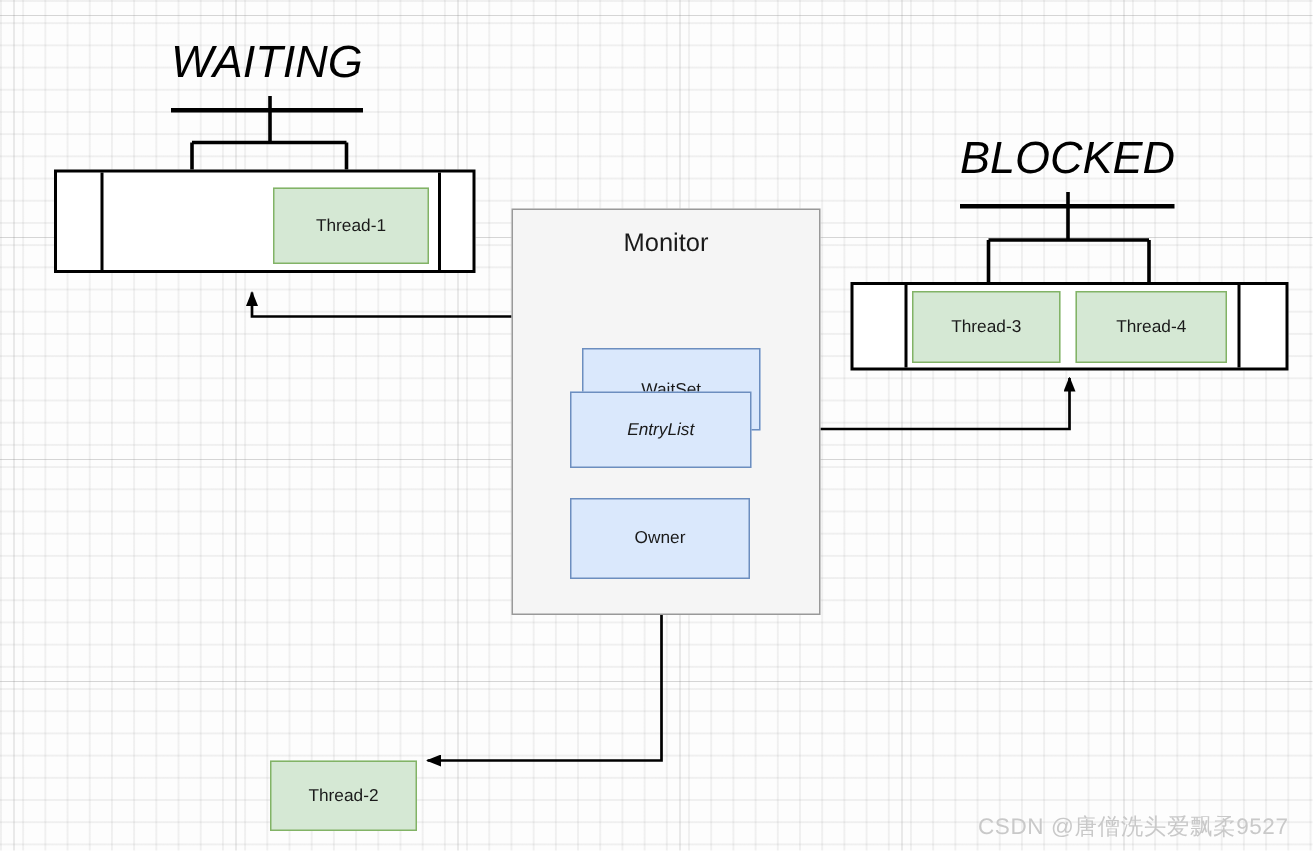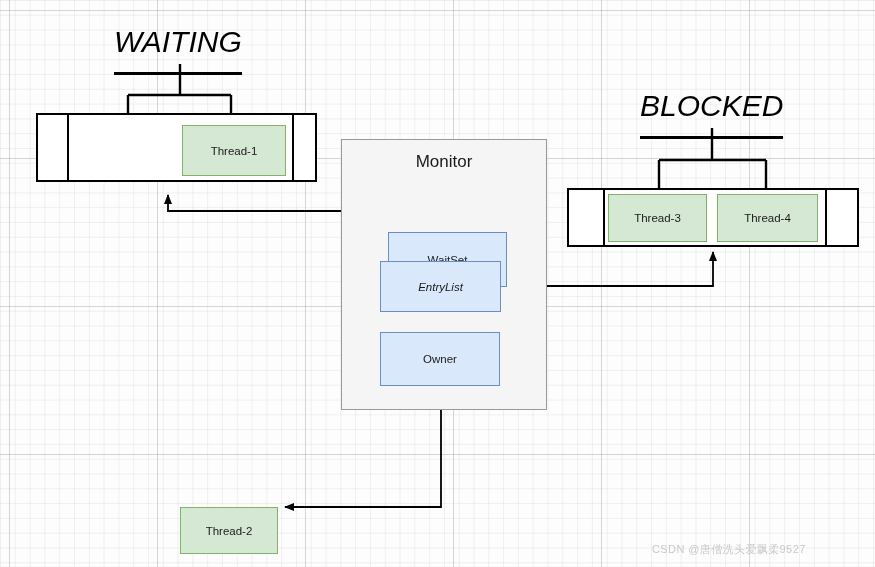--- a/index.html
+++ b/index.html
@@ -80,21 +80,21 @@
     background:#dae8fc;
     border:1px solid #6c8ebf;
     box-sizing:border-box;
     display:flex;align-items:center;justify-content:center;
     font-size:11.5px;
     color:#1a1a1a;
   }
 
   .watermark{
     position:absolute;
-    font-size:11px;
+    font-size:15px;
     color:#c9c9c9;
     white-space:nowrap;
     letter-spacing:0.4px;
   }
 </style>
 </head>
 <body>
 
 <div id="canvas">
 

